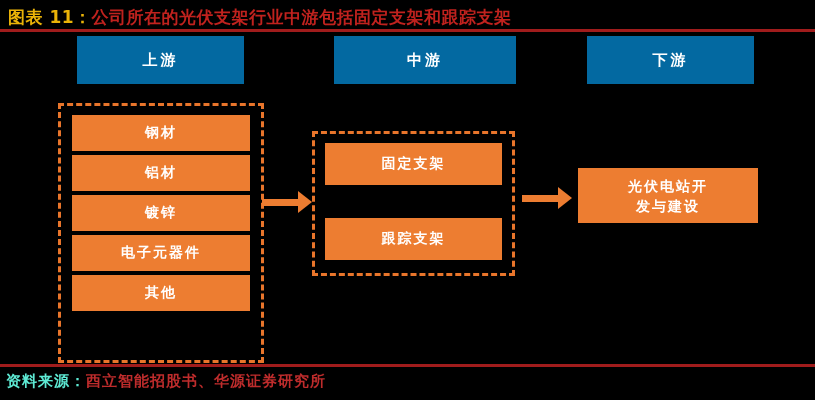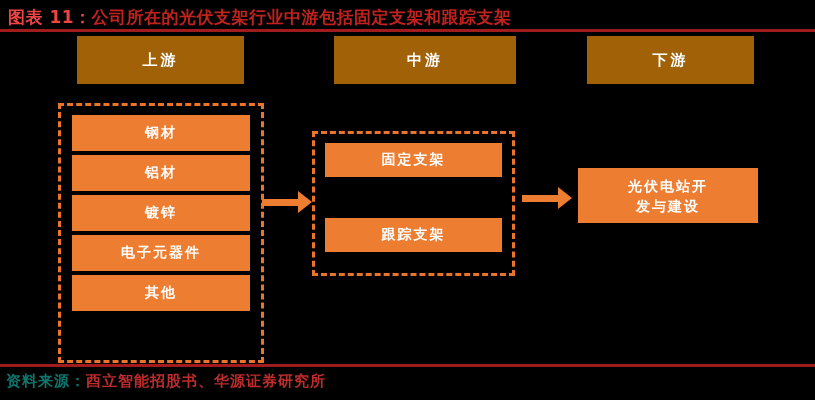--- a/index.html
+++ b/index.html
@@ -14,33 +14,33 @@
   }
   
   .fig-title {
     position: absolute;
     left: 8px; top: 6px;
     font-size: 17px;
     font-weight: bold;
     letter-spacing: 0.5px;
     white-space: nowrap;
   }
-  .fig-title .tag   { color: #ef4444; }
+  .fig-title .tag   { color: #eab308; }
   .fig-title .text  { color: #C0221E; }
   .title-rule {
     position: absolute;
     left: 0; top: 29px;
     width: 815px; height: 3px;
     background: #A01C1C;
   }
   
   .stage-box {
     position: absolute;
     top: 36px; height: 48px;
-    background: #a16207;
+    background: #0369a1;
     color: #FFFFFF;
     font-size: 15px;
     font-weight: bold;
     letter-spacing: 3px;
     display: flex; align-items: center; justify-content: center;
   }
   .stage-upstream   { left: 77px;  width: 167px; }
   .stage-midstream  { left: 334px; width: 182px; }
   .stage-downstream { left: 587px; width: 167px; }
   
@@ -65,21 +65,21 @@
     color: #FFFFFF;
     font-size: 14px;
     font-weight: bold;
     letter-spacing: 2px;
     display: flex; align-items: center; justify-content: center;
     text-align: center;
   }
   .upstream-item { height: 36px; flex: 0 0 36px; text-align: right; }
   .midstream-item {
     position: absolute;
-    left: 10px; width: 177px; height: 34px;
+    left: 10px; width: 177px; height: 42px;
   }
   .midstream-item-0 { top: 9px; }
   .midstream-item-1 { top: 84px; }
   .downstream-box {
     position: absolute;
     left: 578px; top: 168px;
     width: 180px; height: 55px;
     flex-direction: column;
     line-height: 20px;
   }
@@ -109,21 +109,21 @@
     background: #A01C1C;
   }
   .source-note {
     position: absolute;
     left: 6px; top: 372px;
     font-size: 15px;
     font-weight: bold;
     letter-spacing: 1px;
     white-space: nowrap;
   }
-  .source-note .src-label { color: #0f766e; margin-top: 32px; }
+  .source-note .src-label { color: #5eead4; margin-top: 32px; }
   .source-note .src-text  { color: #BE2C2C; }
 </style>
 </head>
 <body>
 
 <div class="canvas">
 
   <div class="fig-title">
     <span class="tag">图表 11：</span><span class="text">公司所在的光伏支架行业中游包括固定支架和跟踪支架</span>
   </div>

